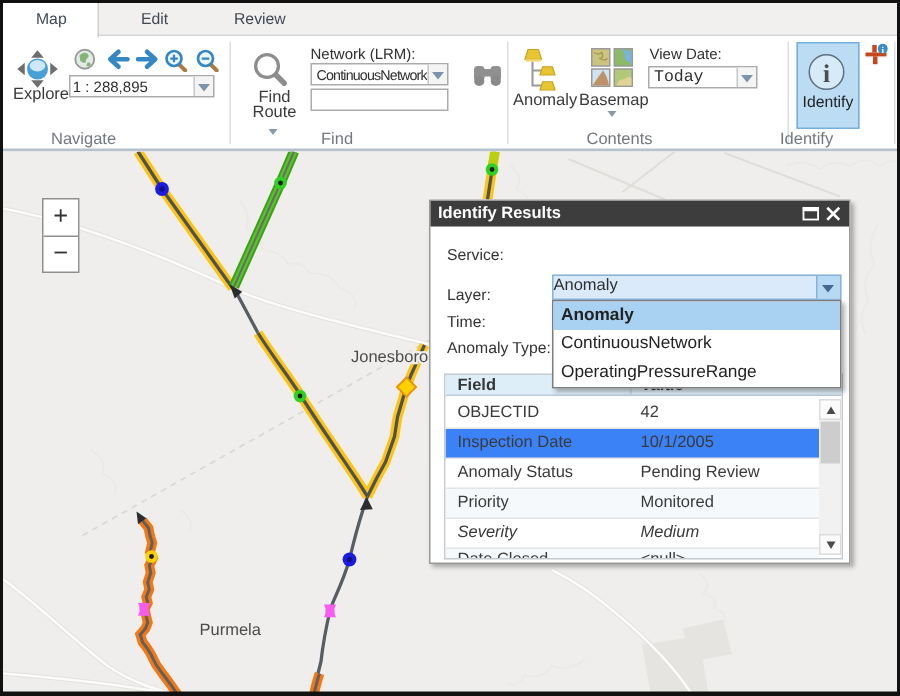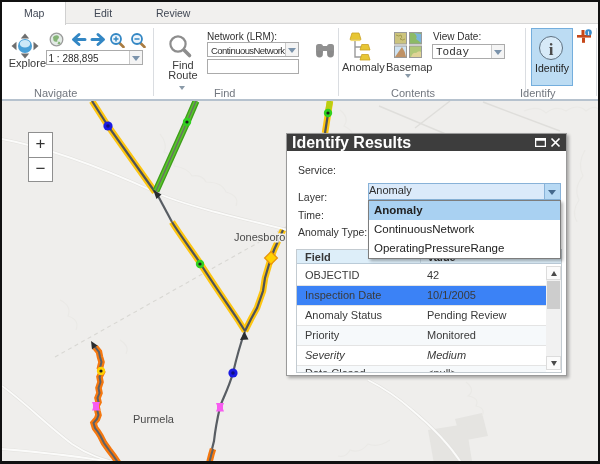--- a/index.html
+++ b/index.html
@@ -26,21 +26,21 @@
 .cbtn{position:absolute;right:0;top:0;bottom:0;width:13px;background:#f4f4f4;border-left:1px solid #c9c9c9;}
 .tri{position:absolute;width:0;height:0;border-left:4px solid transparent;border-right:4px solid transparent;border-top:5px solid #7b93ab;}
 
 #mapa{left:2px;top:101px;width:596px;height:361px;background:#efeeec;overflow:hidden;}
 
 #zoomc{left:28px;top:132px;width:25px;height:50px;background:#fff;border:1px solid #8f8f8f;z-index:5;}
 #zoomc .zline{position:absolute;left:0;top:24px;width:23px;height:1px;background:#8f8f8f;}
 .zs{position:absolute;left:0;width:23px;text-align:center;font-size:17px;color:#333;}
 
 #panel{left:286px;top:133px;width:281px;height:243px;background:#fff;border:1px solid #9a9a9a;box-shadow:2px 2px 3px rgba(0,0,0,0.3);z-index:10;}
-#ptitle{position:absolute;left:0;top:0;width:279px;height:17px;background:#3d3d3d;color:#fff;font-size:16px;font-weight:bold;line-height:17px;padding-left:5px;}
+#ptitle{position:absolute;left:0;top:0;width:279px;height:17px;background:#3d3d3d;color:#fff;font-size:11px;font-weight:bold;line-height:17px;padding-left:5px;}
 .plab{position:absolute;font-size:10.5px;color:#333;left:11px;}
 .pcombo{position:absolute;left:81px;width:193px;height:17px;border:1px solid #a9a9a9;background:#fff;font-size:11px;color:#2e2e2e;}
 #ddlist{position:absolute;left:81px;top:66px;width:193px;height:59px;background:#fff;border:1px solid #7d7d7d;box-shadow:2px 2px 3px rgba(0,0,0,0.3);z-index:20;font-size:11.5px;color:#222;}
 .dditem{position:absolute;left:0;width:191px;height:19px;line-height:19px;padding-left:5px;}
 #ptable{position:absolute;left:9px;top:115px;width:266px;height:124px;border:1px solid #c3cbd1;overflow:hidden;background:#fff;z-index:15;}
 #phead{position:absolute;left:0;top:0;width:264px;height:14px;background:#ddeef9;border-bottom:1px solid #bacbd8;font-size:11px;font-weight:bold;color:#363636;}
 .prow{position:absolute;left:0;width:249px;height:20px;border-bottom:1px solid #e4e4e4;font-size:11px;color:#3a3a3a;}
 .pf{position:absolute;left:8px;top:3px;white-space:nowrap;}
 .pv{position:absolute;left:130px;top:3px;white-space:nowrap;}
 #pscroll{position:absolute;right:0;top:16px;width:15px;height:104px;background:#f1f1f1;}

